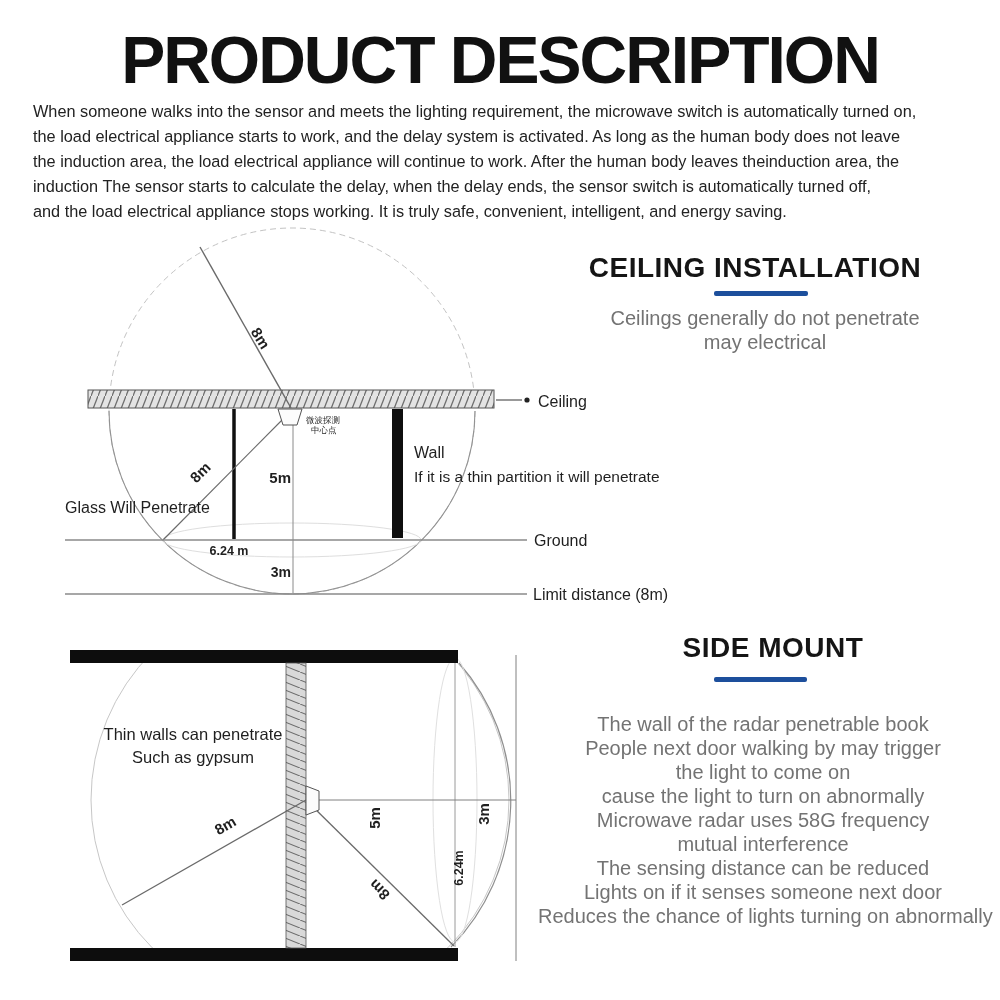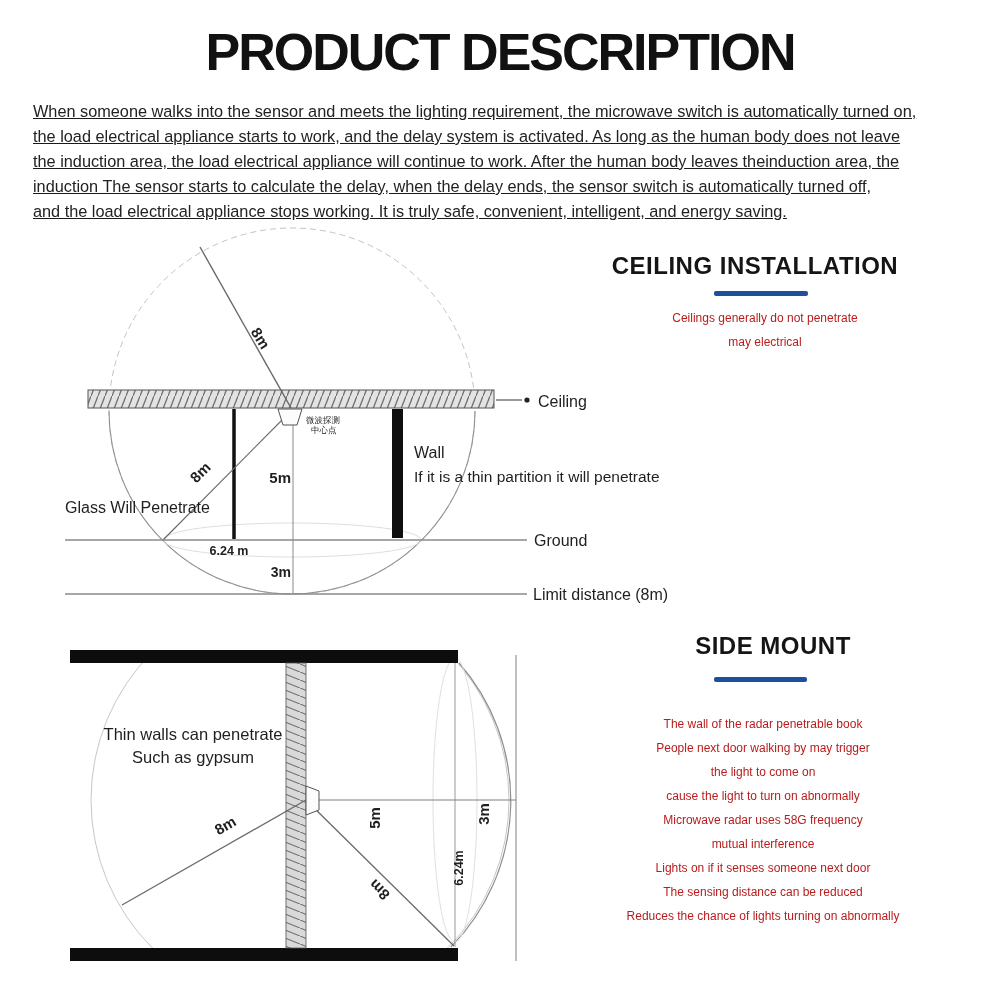--- a/index.html
+++ b/index.html
@@ -4,34 +4,34 @@
 <style>
   html,body{margin:0;padding:0;}
   body{
     width:1000px;height:1000px;position:relative;background:#ffffff;
     font-family:"Liberation Sans","DejaVu Sans",sans-serif;color:#1a1a1a;
     overflow:hidden;
   }
   .abs{position:absolute;}
   .page-title{
     left:0;top:22px;width:1000px;text-align:center;
-    font-size:52px;font-weight:700;letter-spacing:-2px;color:#111;
+    font-size:66px;font-weight:700;letter-spacing:-2px;color:#111;
     white-space:nowrap;
   }
-  .intro{left:33px;top:99px;width:940px;text-decoration:underline;}
+  .intro{left:33px;top:99px;width:940px;}
   .intro .line{
     font-size:16.3px;line-height:25px;color:#222;white-space:nowrap;
   }
   .section-heading{
-    width:440px;text-align:center;font-size:24px;font-weight:700;color:#151515;
+    width:440px;text-align:center;font-size:28px;font-weight:700;color:#151515;
     letter-spacing:.5px;white-space:nowrap;
   }
   .underline{height:5px;border-radius:2px;background:#1d4f9c;}
   .section-text{width:450px;text-align:center;}
-  .section-text .line{font-size:12px;line-height:24px;color:#b91c1c;white-space:nowrap;}
+  .section-text .line{font-size:20px;line-height:24px;color:#737373;white-space:nowrap;}
   svg{position:absolute;overflow:visible;}
   svg text{font-family:"Liberation Sans","DejaVu Sans",sans-serif;fill:#1f1f1f;}
   .dimtext{font-weight:700;}
 </style>
 </head>
 <body>
 
 <div class="abs page-title">PRODUCT DESCRIPTION</div>
 
 <div class="abs intro">
@@ -51,22 +51,22 @@
 
 <div class="abs section-heading" style="left:553px;top:632px;">SIDE MOUNT</div>
 <div class="abs underline" style="left: 714px; top: 677px; width: 93px; background: rgb(29, 79, 156);"></div>
 <div class="abs section-text" style="left:538px;top:704px;margin-top:8px;">
   <div class="line">The wall of the radar penetrable book</div>
   <div class="line">People next door walking by may trigger</div>
   <div class="line">the light to come on</div>
   <div class="line">cause the light to turn on abnormally</div>
   <div class="line">Microwave radar uses 58G frequency</div>
   <div class="line">mutual interference</div>
+  <div class="line">The sensing distance can be reduced</div>
   <div class="line">Lights on if it senses someone next door</div>
-  <div class="line">The sensing distance can be reduced</div>
   <div class="line">Reduces the chance of lights turning on abnormally</div>
 </div>
 
 <svg style="left:0;top:225px;" width="720" height="390" viewBox="0 225 720 390">
   <defs>
     <pattern id="hatch1" patternUnits="userSpaceOnUse" width="7" height="18">
       <rect width="7" height="18" fill="#e3e3e3"></rect>
       <line x1="0" y1="18" x2="7" y2="0" stroke="#6d6d6d" stroke-width="1.3"></line>
     </pattern>
   </defs>

